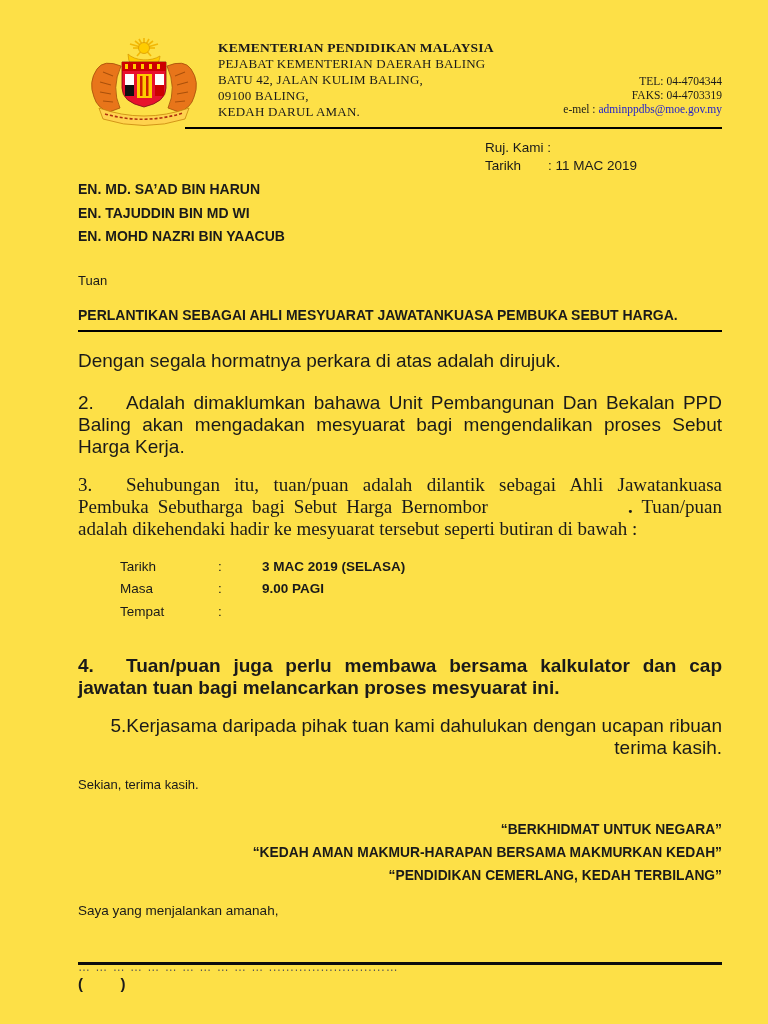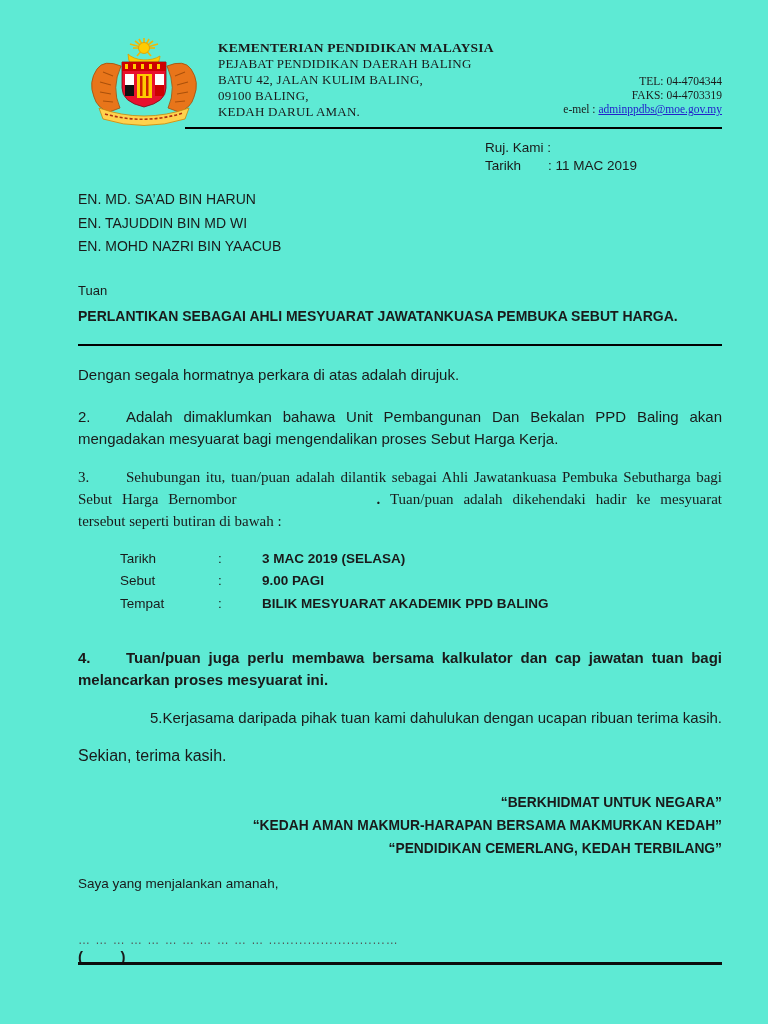--- a/index.html
+++ b/index.html
@@ -4,61 +4,61 @@
 <style>
   * { margin: 0; padding: 0; box-sizing: border-box; }
   html, body { background: #ffffff; }
   body {
     width: 768px; height: 1024px;
     font-family: "Liberation Sans", sans-serif;
     color: #1a1a1a;
     position: relative;
     overflow: hidden;
   }
-  .page { position: relative; width: 768px; height: 1024px; background: #5eead4; }
+  .page { position: relative; width: 768px; height: 1024px; background: #fde047; }
   .content { position: absolute; left: 78px; top: 0; width: 644px; }
 
   
   .header { position: relative; margin-top: 36px; height: 91px; font-family: "Liberation Serif", serif; }
   .logo { position: absolute; left: 5px; top: 2px; width: 122px; height: 90px; }
   .agency { position: absolute; left: 140px; top: 4px; line-height: 16px; font-size: 13px; letter-spacing: 0.2px; }
   .agency .ministry { font-weight: bold; font-size: 13.5px; }
   .contact { position: absolute; right: 0; top: 38px; text-align: right; font-size: 11.5px; line-height: 14px; margin-left: 10px; }
-  .email-link { color: #2222cc; text-decoration: underline; cursor: pointer; }
+  .email-link { color: #2222cc; cursor: pointer; }
   .header-rule { margin-left: 107px; border-top: 2px solid #000; height: 0; }
 
   
   .ref { margin-top: 10px; margin-left: 407px; font-size: 13.5px; line-height: 18px; }
   .ref .lbl { display: inline-block; width: 63px; }
 
   
-  .recipients { margin-top: 13px; font-weight: normal; font-size: 14px; line-height: 23.5px; }
+  .recipients { margin-top: 3px; font-weight: bold; font-size: 14px; line-height: 23.5px; }
 
   .salutation { margin-top: 24px; font-size: 13px; }
 
-  .subject { margin-top: 10px; font-weight: bold; font-size: 14px; padding-bottom: 20px; border-bottom: 2px solid #000; }
-
-  .para { font-size: 15px; line-height: 22px; text-align: justify; }
+  .subject { margin-top: 19px; font-weight: bold; font-size: 14px; padding-bottom: 7px; border-bottom: 2px solid #000; }
+
+  .para { font-size: 19px; line-height: 22px; text-align: justify; }
   .opening { margin-top: 18px; text-align: left; }
   .p2 { margin-top: 20px; }
   .p3 { margin-top: 16px; font-family: Liberation Serif, serif; }
   .p4 { margin-top: 32px; font-weight: bold; }
   .p5 { margin-top: 16px; text-align: right; }
   .pnum { display: inline-block; width: 48px; }
   .blank-gap { display: inline-block; width: 140px; }
   .bold-dot { font-weight: bold; }
 
   
   .meeting { margin-top: 16px; margin-left: 42px; font-size: 13.5px; line-height: 22.5px; }
   .m-row { display: flex; }
   .m-label { width: 98px; }
   .m-sep { width: 44px; }
   .m-value { font-weight: bold; }
 
-  .sekian { margin-top: 18px; font-size: 16px; }
+  .sekian { margin-top: 18px; font-size: 13px; }
 
   .slogans { margin-top: 26px; font-weight: bold; font-size: 13.8px; line-height: 23px; text-align: right; }
 
   .saya { margin-top: 16px; font-size: 13.5px; }
 
   .sig-dots { margin-top: 42px; font-size: 12px; color: #555; letter-spacing: 1px; white-space: nowrap; overflow: hidden; width: 320px; }
   .parens { font-weight: bold; font-size: 15px; margin-top: 1px; }
 
   .footer-line { position: absolute; left: 78px; top: 962px; width: 644px; height: 3px; background: #0d0d0d; }
 </style>
@@ -120,21 +120,21 @@
           <rect x="63" y="38" width="2.5" height="20" fill="#cc2200"></rect>
           <rect x="72" y="36" width="9" height="11" fill="#ffffff"></rect>
           <rect x="72" y="47" width="9" height="11" fill="#cc0001"></rect>
 
           <path d="M16 70 q45 16 90 0 l-4 11 q-41 13 -82 0 z" fill="#ffd24d" stroke="#c8860a" stroke-width="0.8"></path>
           <path d="M22 76 q39 11 78 -1" fill="none" stroke="#b03010" stroke-width="1.6" stroke-dasharray="3 2"></path>
         </svg>
       </div>
       <div class="agency">
         <div class="ministry">KEMENTERIAN PENDIDIKAN MALAYSIA</div>
-        <div>PEJABAT PENDIDIKAN DAERAH BALING</div>
+        <div>PEJABAT KEMENTERIAN DAERAH BALING</div>
         <div>BATU 42, JALAN KULIM BALING,</div>
         <div>09100 BALING,</div>
         <div>KEDAH DARUL AMAN.</div>
       </div>
       <div class="contact">
         <div>TEL: 04-4704344</div>
         <div>FAKS: 04-4703319</div>
         <div><span>e-mel : </span><span class="email-link">adminppdbs@moe.gov.my</span></div>
       </div>
     </div>
@@ -161,28 +161,27 @@
 
     <div class="para p3"><span class="pnum">3.</span><span>Sehubungan itu, tuan/puan adalah dilantik sebagai Ahli Jawatankuasa Pembuka Sebutharga bagi Sebut Harga Bernombor</span><span class="blank-gap"></span><span class="bold-dot">.</span> <span>Tuan/puan adalah dikehendaki hadir ke mesyuarat tersebut seperti butiran di bawah :</span></div>
 
     <div class="meeting">
       <div class="m-row">
         <span class="m-label">Tarikh</span>
         <span class="m-sep">:</span>
         <span class="m-value">3 MAC 2019 (SELASA)</span>
       </div>
       <div class="m-row">
-        <span class="m-label">Sebut</span>
+        <span class="m-label">Masa</span>
         <span class="m-sep">:</span>
         <span class="m-value">9.00 PAGI</span>
       </div>
       <div class="m-row">
         <span class="m-label">Tempat</span>
         <span class="m-sep">:</span>
-        <span class="m-value">BILIK MESYUARAT AKADEMIK PPD BALING</span>
       </div>
     </div>
 
     <div class="para p4"><span class="pnum">4.</span><span>Tuan/puan juga perlu membawa bersama kalkulator dan cap jawatan tuan bagi melancarkan proses mesyuarat ini.</span></div>
 
     <div class="para p5"><span class="pnum">5.</span><span>Kerjasama daripada pihak tuan kami dahulukan dengan ucapan ribuan terima kasih.</span></div>
 
     <div class="sekian">Sekian, terima kasih.</div>
 
     <div class="slogans">

